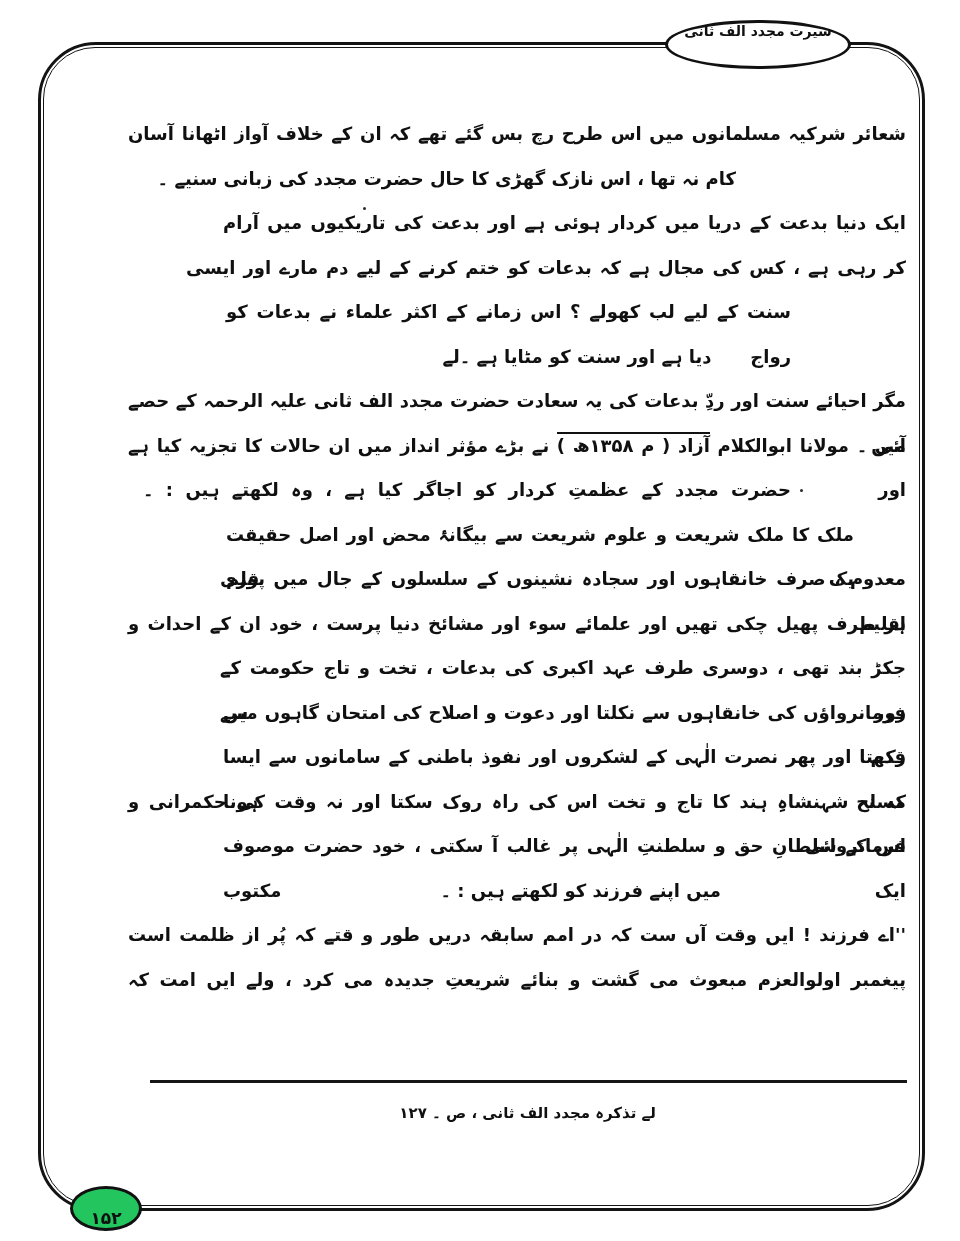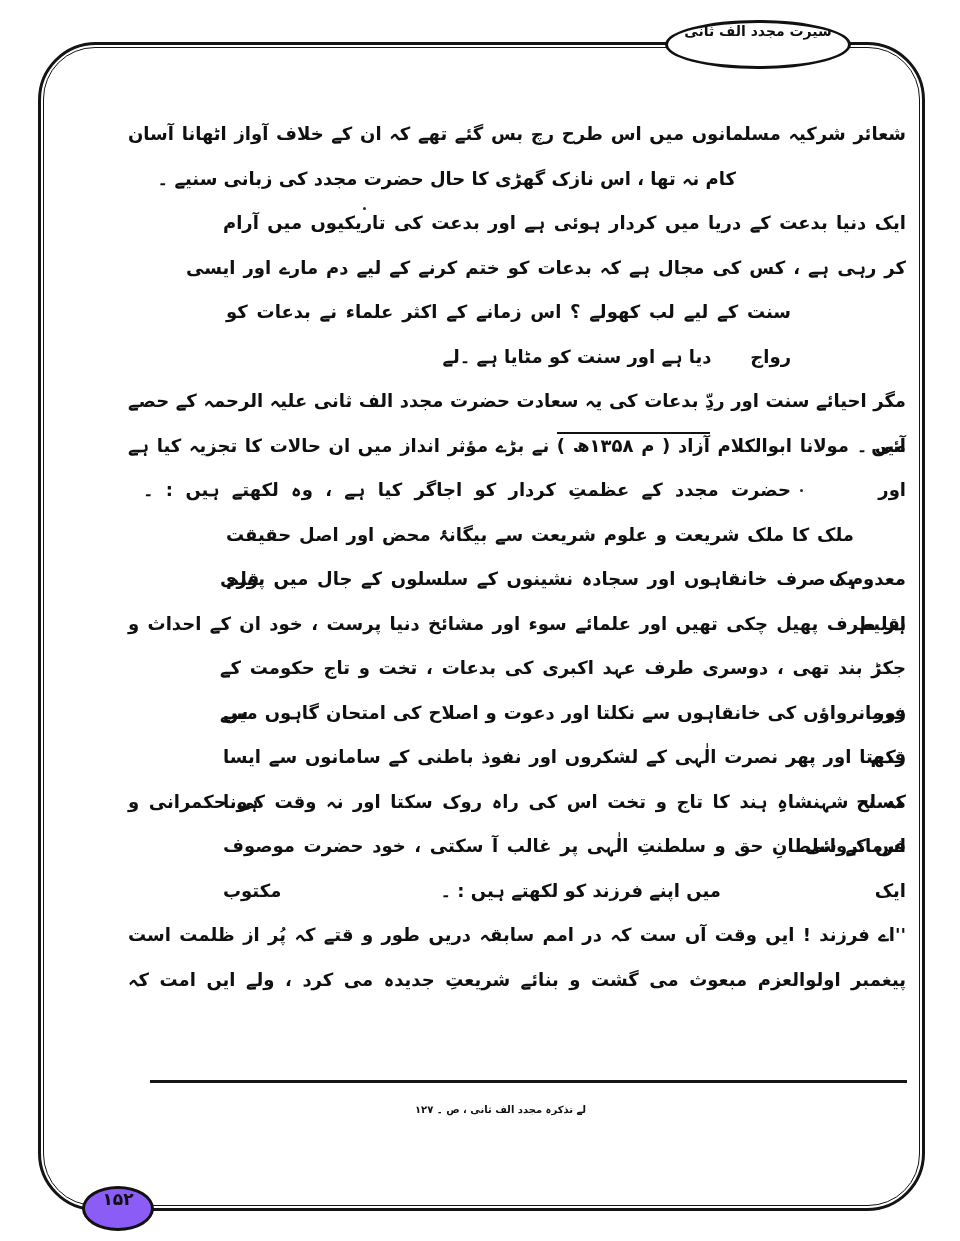--- a/index.html
+++ b/index.html
@@ -24,46 +24,46 @@
     position:absolute;left:665px;top:20px;width:180px;height:43px;
     background:#ffffff;border:3.5px solid #111;border-radius:50%;
     display:flex;align-items:flex-start;justify-content:center;
     z-index:3;
   }
   .cartouche span{
     font-size:14px;font-weight:bold;color:#101010;direction:rtl;white-space:nowrap;
   }
   
   .pagenum{
-    position:absolute;left:82px;top:1186px;width:66px;height:39px;
-    background:#8b5cf6;border:3.5px solid #111;border-radius:50%;
-    display:flex;align-items:flex-start;justify-content:center;
+    position:absolute;left:70px;top:1186px;width:66px;height:39px;
+    background:#22c55e;border:3.5px solid #111;border-radius:50%;
+    display:flex;align-items:flex-end;justify-content:center;
     z-index:3;
   }
   .pagenum span{font-size:17px;font-weight:bold;color:#101010;}
   
   .text{
     position:absolute;left:128px;top:112px;width:778px;
     direction:rtl;color:#101010;
   }
   .ln{
     height:44.5px;line-height:44.5px;
     font-size:18px;font-weight:bold;
     text-align:right;white-space:nowrap;overflow:visible;
   }
   .j{text-align:justify;text-align-last:justify;white-space:normal;}
   .ovl{border-top:2.2px solid #111;padding-top:1px;}
   
   .fn-rule{
     position:absolute;left:150px;top:1080px;width:757px;height:3px;background:#161616;
   }
   .fn-text{
-    position:absolute;left:415px;top:1104px;width:250px;
+    position:absolute;left:406px;top:1104px;width:250px;
     direction:rtl;text-align:left;
-    font-size:10px;font-weight:bold;color:#101010;white-space:nowrap;
+    font-size:15px;font-weight:bold;color:#101010;white-space:nowrap;
   }
   .speck{position:absolute;background:#2a2a2a;border-radius:50%;}
 </style>
 </head>
 <body>
 
 <div class="page">
 
   <div class="frame">
     <div class="frame-inner"></div>

